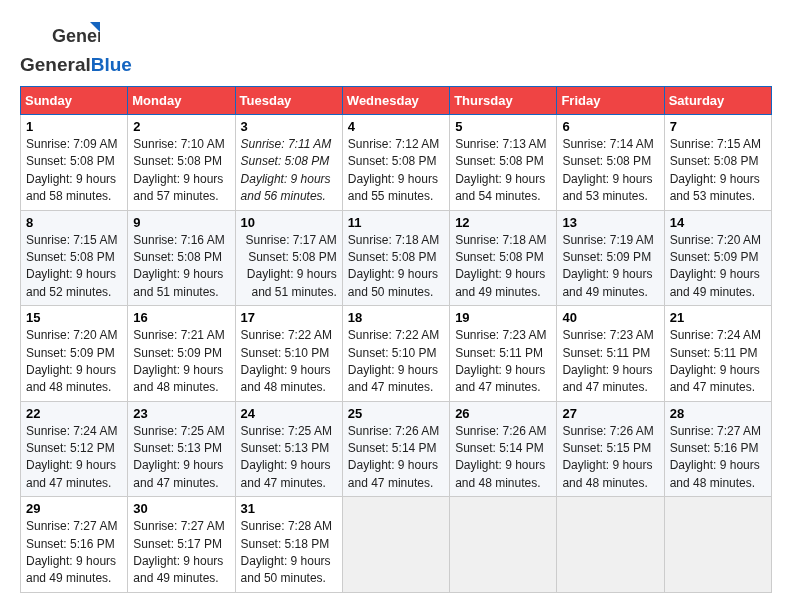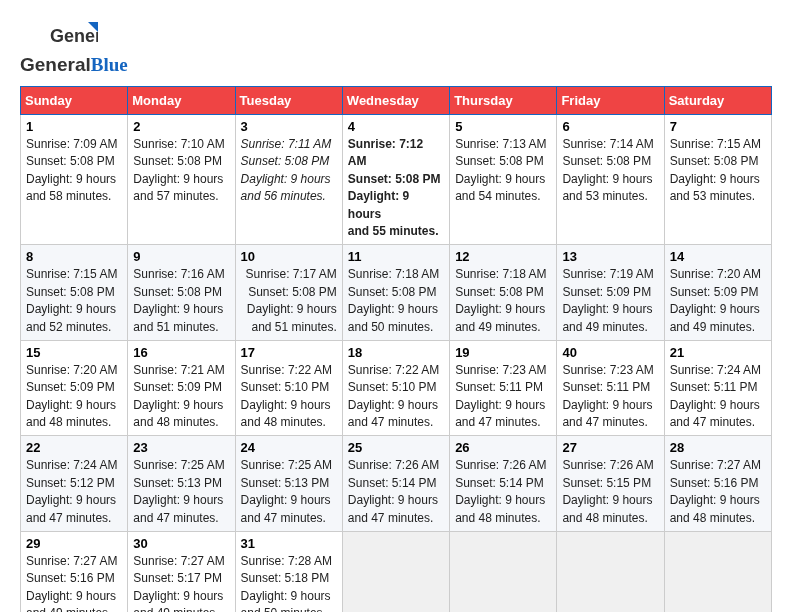--- a/index.html
+++ b/index.html
@@ -82,21 +82,21 @@
       <div style="position:relative;display:inline-block;">
         <svg width="48" height="38" viewBox="0 0 48 38">
 
           <text x="0" y="22" font-family="Arial" font-size="18" font-weight="bold" fill="#333">General</text>
 
           <polygon points="38,2 48,2 48,12" fill="#1565c0"></polygon>
         </svg>
       </div>
     </div>
     <div style="margin-top:-8px;">
-      <span style="font-family:Arial;font-size:19px;font-weight:bold;color:#333;">General</span><span style="font-family:Liberation Serif, serif;font-size:19px;font-weight:bold;color:#1565c0;">Blue</span>
+      <span style="font-family:Arial;font-size:19px;font-weight:bold;color:#333;">General</span><span style="font-family:Liberation Sans, sans-serif;font-size:19px;font-weight:bold;color:#1565c0;">Blue</span>
     </div>
   </div>
   <div class="title-area">
     <div class="month-title"></div>
     <div class="location"></div>
   </div>
 </div>
 
 <table class="calendar">
   <thead>
@@ -128,21 +128,21 @@
         </td>
         <td>
           <span class="day-num">3</span>
           <div class="day-info" style="white-space: pre-line; font-style: italic;">Sunrise: 7:11 AM
 Sunset: 5:08 PM
 Daylight: 9 hours
 and 56 minutes.</div>
         </td>
         <td>
           <span class="day-num">4</span>
-          <div class="day-info" style="white-space: pre-line; font-weight: bold;">Sunrise: 7:12 AM
+          <div class="day-info" style="white-space: pre-line;">Sunrise: 7:12 AM
 Sunset: 5:08 PM
 Daylight: 9 hours
 and 55 minutes.</div>
         </td>
         <td>
           <span class="day-num">5</span>
           <div class="day-info" style="white-space: pre-line;">Sunrise: 7:13 AM
 Sunset: 5:08 PM
 Daylight: 9 hours
 and 54 minutes.</div>

